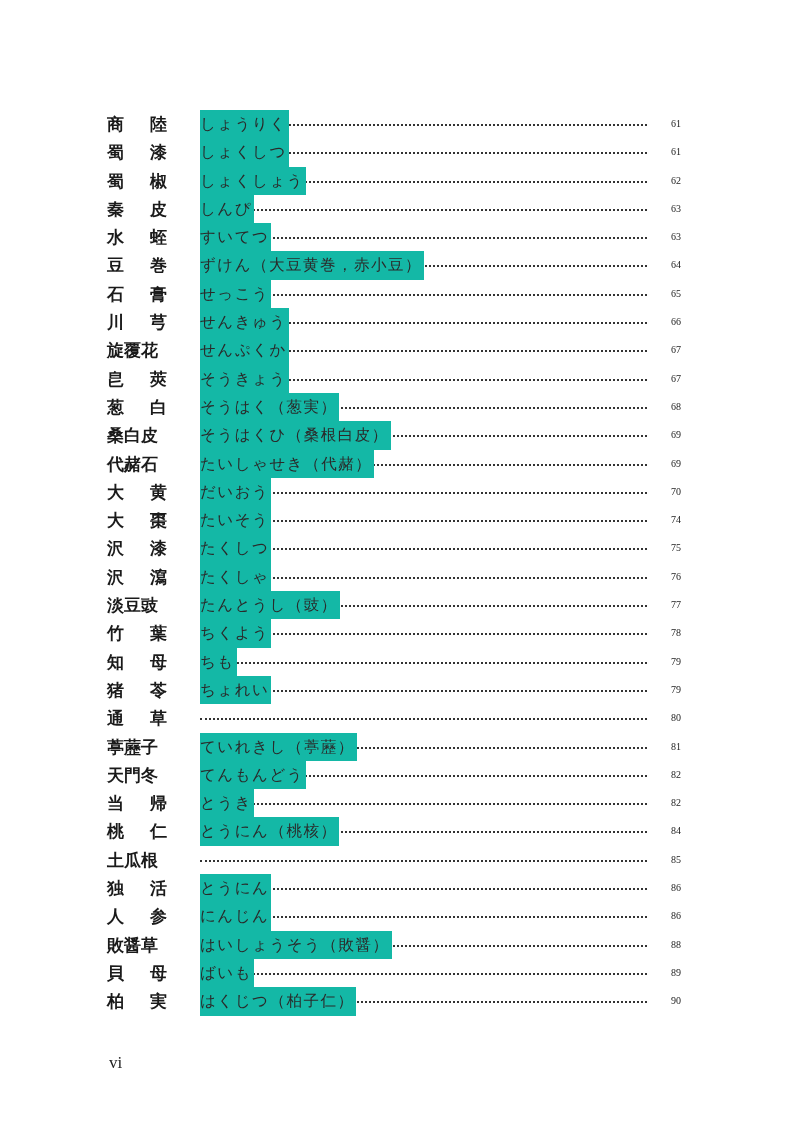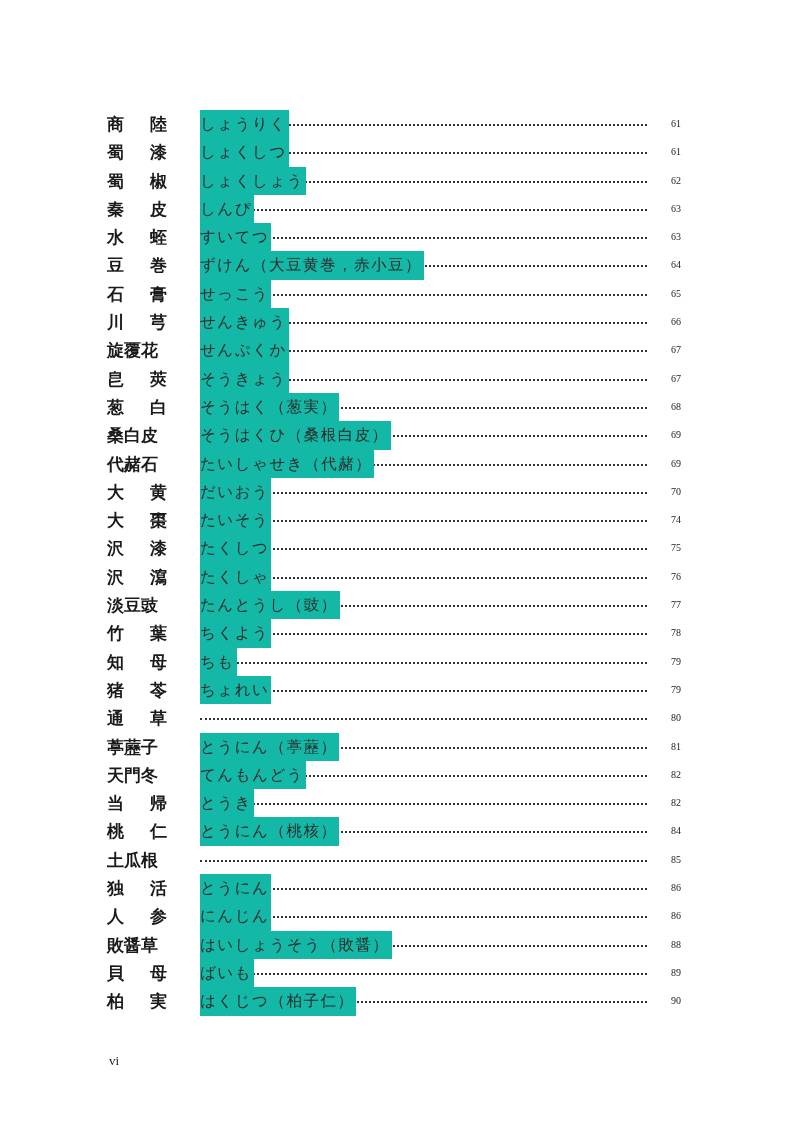--- a/index.html
+++ b/index.html
@@ -72,21 +72,21 @@
       right: 6px;
       top: 0;
       font-size: 10px;
       font-family: "Liberation Serif", "DejaVu Serif", serif;
       color: #222222;
     }
     .folio {
       position: absolute;
       left: 109px;
       top: 1053px;
-      font-size: 13px;
+      font-size: 17px;
       font-family: "Liberation Serif", "DejaVu Serif", serif;
       color: #222222;
     }
   </style>
 </head>
 <body>
 
 <div class="toc" id="toc">
     <div class="row">
       <div class="kanji two">
@@ -279,21 +279,21 @@
         <span>草</span>
       </div>
       <div class="leader"></div>
       <span class="page">80</span>
     </div>
     <div class="row">
       <div class="kanji three">
         <span>葶藶子</span>
       </div>
       <div class="leader"></div>
-      <span class="reading">とうにん（葶藶）</span>
+      <span class="reading">ていれきし（葶藶）</span>
       <span class="page">81</span>
     </div>
     <div class="row">
       <div class="kanji three">
         <span>天門冬</span>
       </div>
       <div class="leader"></div>
       <span class="reading">てんもんどう</span>
       <span class="page">82</span>
     </div>

